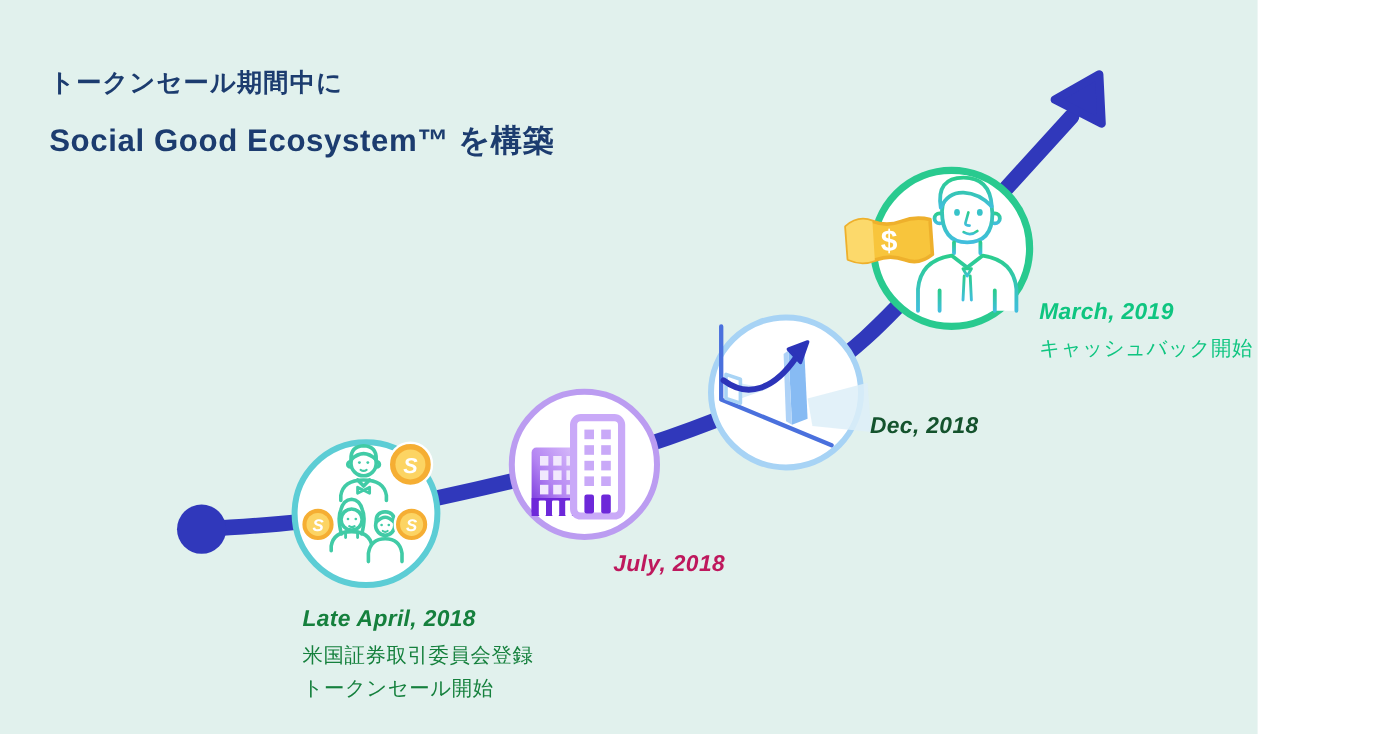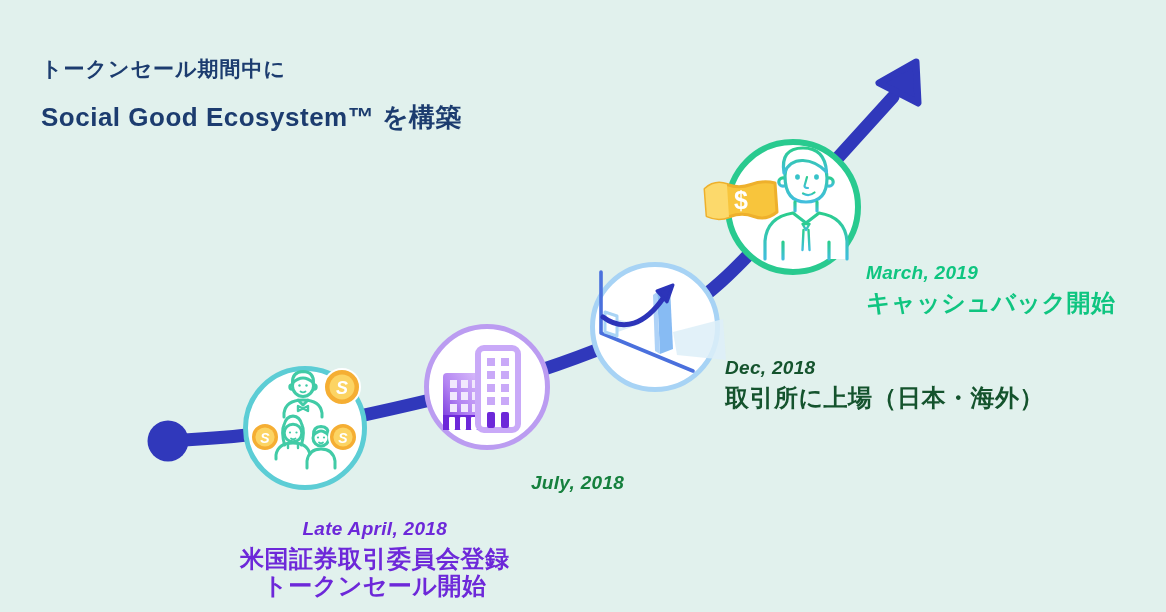--- a/index.html
+++ b/index.html
@@ -1,39 +1,39 @@
 <!DOCTYPE html>
 <html><head>
 <meta charset="utf-8">
 <style>
   html,body{margin:0;padding:0;}
   .stage{
-    position:relative;width:1166px;height:612px;background:#e1f1ed;
+    position:relative;width:1048px;height:612px;background:#e1f1ed;
     font-family:"Liberation Sans","DejaVu Sans",sans-serif;overflow:hidden;
   }
   
   .title{position:absolute;left:41px;top:55px;color:#1c3c6f;}
   .title .t1{font-size:21px;font-weight:bold;letter-spacing:1px;}
   .title .t2{font-size:26px;font-weight:bold;margin-top:17px;letter-spacing:.5px;}
   
   .timeline{position:absolute;left:0;top:0;z-index:1;}
   
   .node{position:absolute;background:#fff;border-radius:50%;z-index:2;}
   .node svg{position:absolute;left:0;top:0;overflow:visible;}
   .node1{left:243px;top:366px;width:114px;height:114px;border:5px solid #5ccdd5;}
   .node2{left:424px;top:324px;width:116px;height:116px;border:5px solid #bb9cf1;}
   .node3{left:590px;top:262px;width:120px;height:120px;border:5px solid #a7d3f5;}
   .node4{left:725px;top:139px;width:124px;height:124px;border:6px solid #29ca8f;}
   .bill{position:absolute;left:700px;top:176px;z-index:3;}
   
-  .label{position:absolute;z-index:2;margin-top:12px;}
+  .label{position:absolute;z-index:2;}
   .label .date{font-size:19px;font-weight:bold;font-style:italic;margin-bottom:5px;letter-spacing:.3px;}
-  .label .line{font-size:24px;font-weight:bold;line-height:27px;letter-spacing:.5px;}
-  .lab1{left:240px;top:506px;color:#6d28d9;text-align:center;}
-  .lab2{left:531px;top:460px;color:#15803d;}
+  .label .line{font-size:17px;font-weight:normal;line-height:27px;letter-spacing:.5px;}
+  .lab1{left:252px;top:506px;color:#15803d;}
+  .lab2{left:511px;top:460px;color:#be185d;}
   .lab3{left:725px;top:345px;color:#14532d;}
   .lab4{left:866px;top:250px;color:#0fc580;}
 </style>
 </head>
 <body>
 
 <div class="stage">
 
   <div class="title">
     <div class="t1">トークンセール期間中に</div>
@@ -213,21 +213,20 @@
     <div class="line">米国証券取引委員会登録</div>
     <div class="line">トークンセール開始</div>
   </div>
 
   <div class="label lab2">
     <div class="date">July, 2018</div>
   </div>
 
   <div class="label lab3">
     <div class="date">Dec, 2018</div>
-    <div class="line">取引所に上場（日本・海外）</div>
   </div>
 
   <div class="label lab4">
     <div class="date">March, 2019</div>
     <div class="line">キャッシュバック開始</div>
   </div>
 
 </div>
 
 </body></html>

